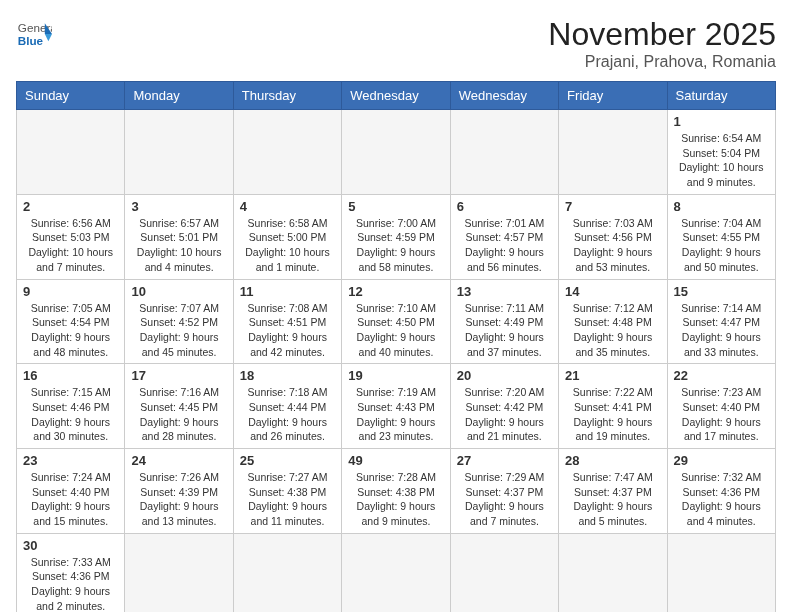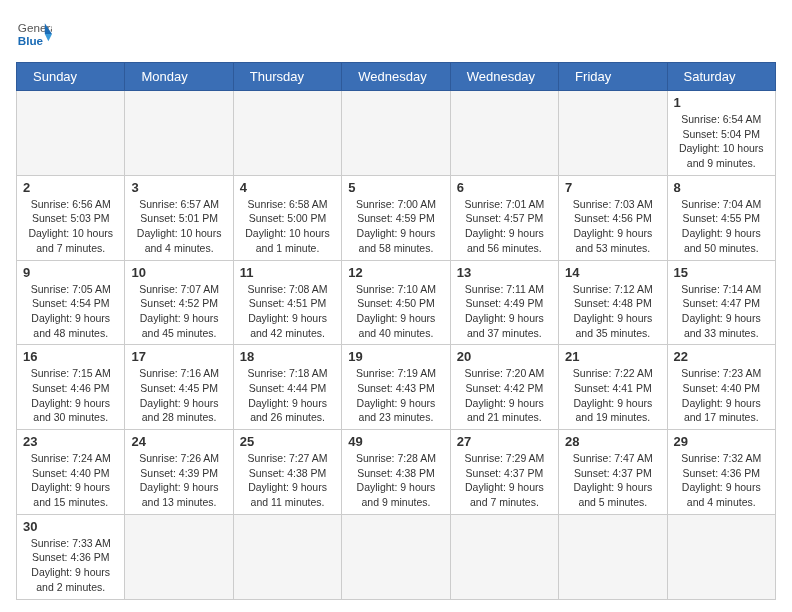--- a/index.html
+++ b/index.html
@@ -39,21 +39,21 @@
     }
     .calendar {
       width: 100%;
       border-collapse: collapse;
       table-layout: fixed;
     }
     .calendar th {
       background-color: #3a6eb5;
       color: white;
       text-align: left;
-      padding: 6px 16px;
+      padding: 6px 8px;
       font-size: 13px;
       font-weight: normal;
       border: 1px solid #2e5a9a;
     }
     .calendar td {
       border: 1px solid #ccc;
       vertical-align: top;
       padding: 4px 6px;
       min-height: 80px;
       height: 80px;
@@ -87,20 +87,24 @@
 
 <div class="header-area">
   <div class="logo">
     <svg class="logo-icon" viewBox="0 0 40 40">
       <text x="2" y="18" font-size="13" fill="#555" font-family="Arial">General</text>
       <text x="2" y="32" font-size="13" fill="#1a6bb5" font-weight="bold" font-family="Arial">Blue</text>
       <polygon points="32,8 40,20 32,20" fill="#1a6bb5"></polygon>
       <polygon points="32,20 40,20 36,28" fill="#3a9ad9"></polygon>
     </svg>
   </div>
+  <div class="title-area">
+    <div class="month-title">November 2025</div>
+    <div class="location-title">Prajani, Prahova, Romania</div>
+  </div>
 </div>
 
 <table class="calendar">
   <thead>
     <tr>
     <th>Sunday</th>
         <th>Monday</th>
         <th>Thursday</th>
         <th>Wednesday</th>
         <th>Wednesday</th>

